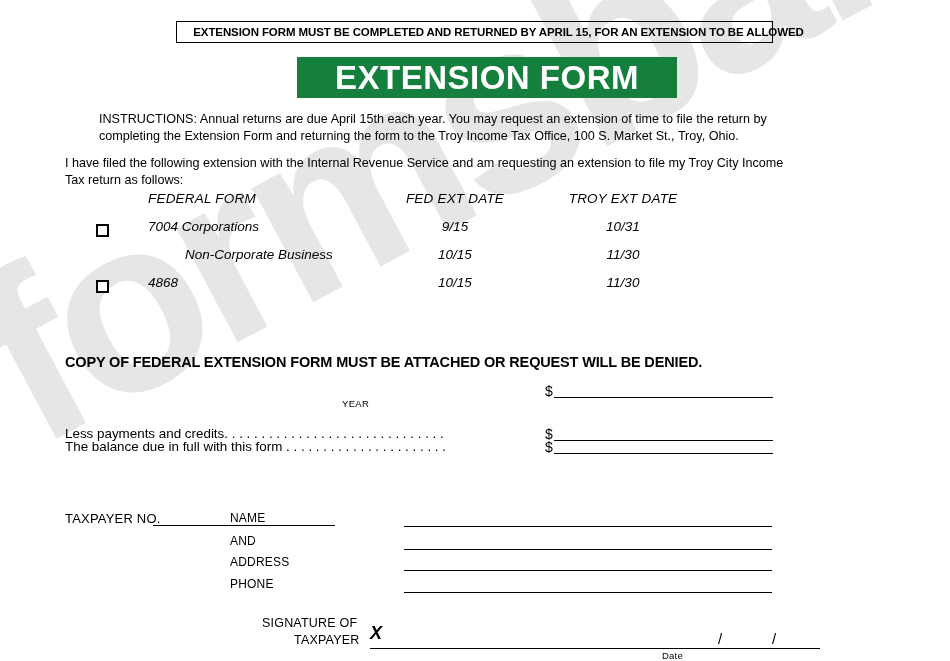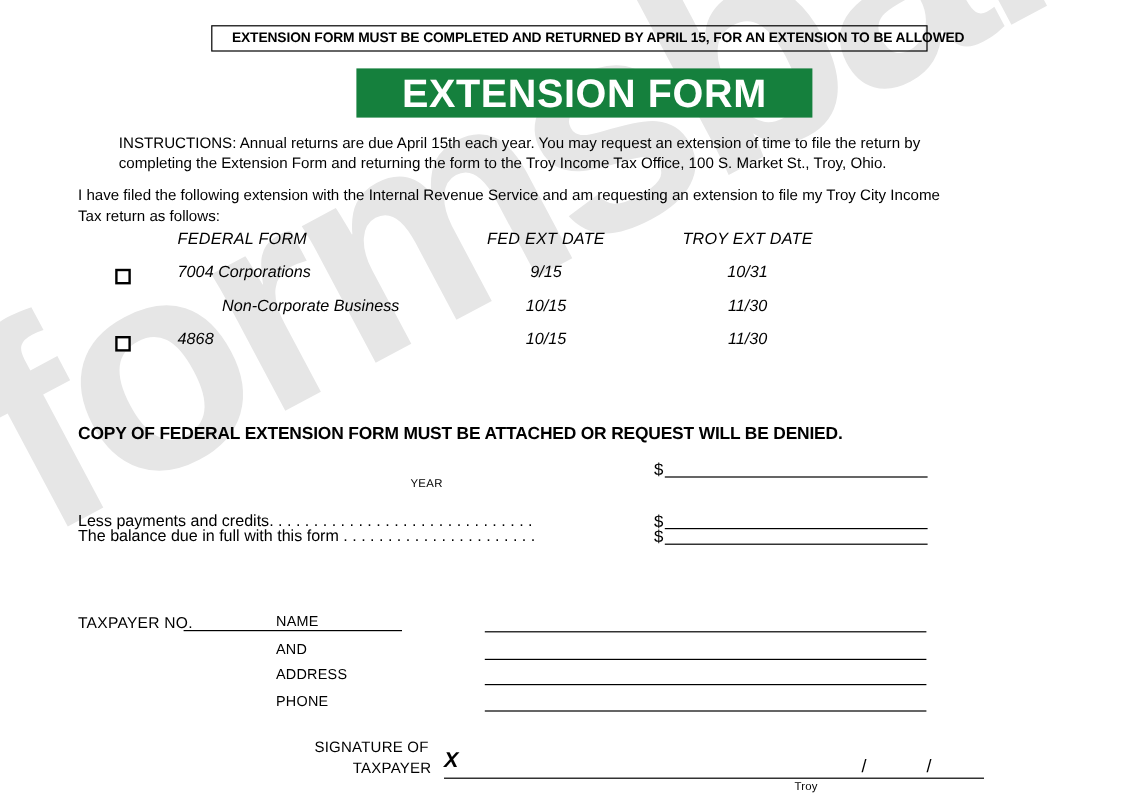--- a/index.html
+++ b/index.html
@@ -361,17 +361,17 @@
   </div>
   <div class="field-row" style="top:555px;">
     <span class="field-label">ADDRESS</span>
     <span class="field-line"></span>
   </div>
 
   <div id="sig-label-1">SIGNATURE OF</div>
   <div id="sig-label-2">TAXPAYER</div>
   <div id="sig-x">X</div>
   <div id="sig-line"></div>
-  <div id="date-cap">Troy</div>
+  <div id="date-cap">Date</div>
   <div class="slash" id="slash-1">/</div>
   <div class="slash" id="slash-2">/</div>
 
 </div>
 
 </body></html>

